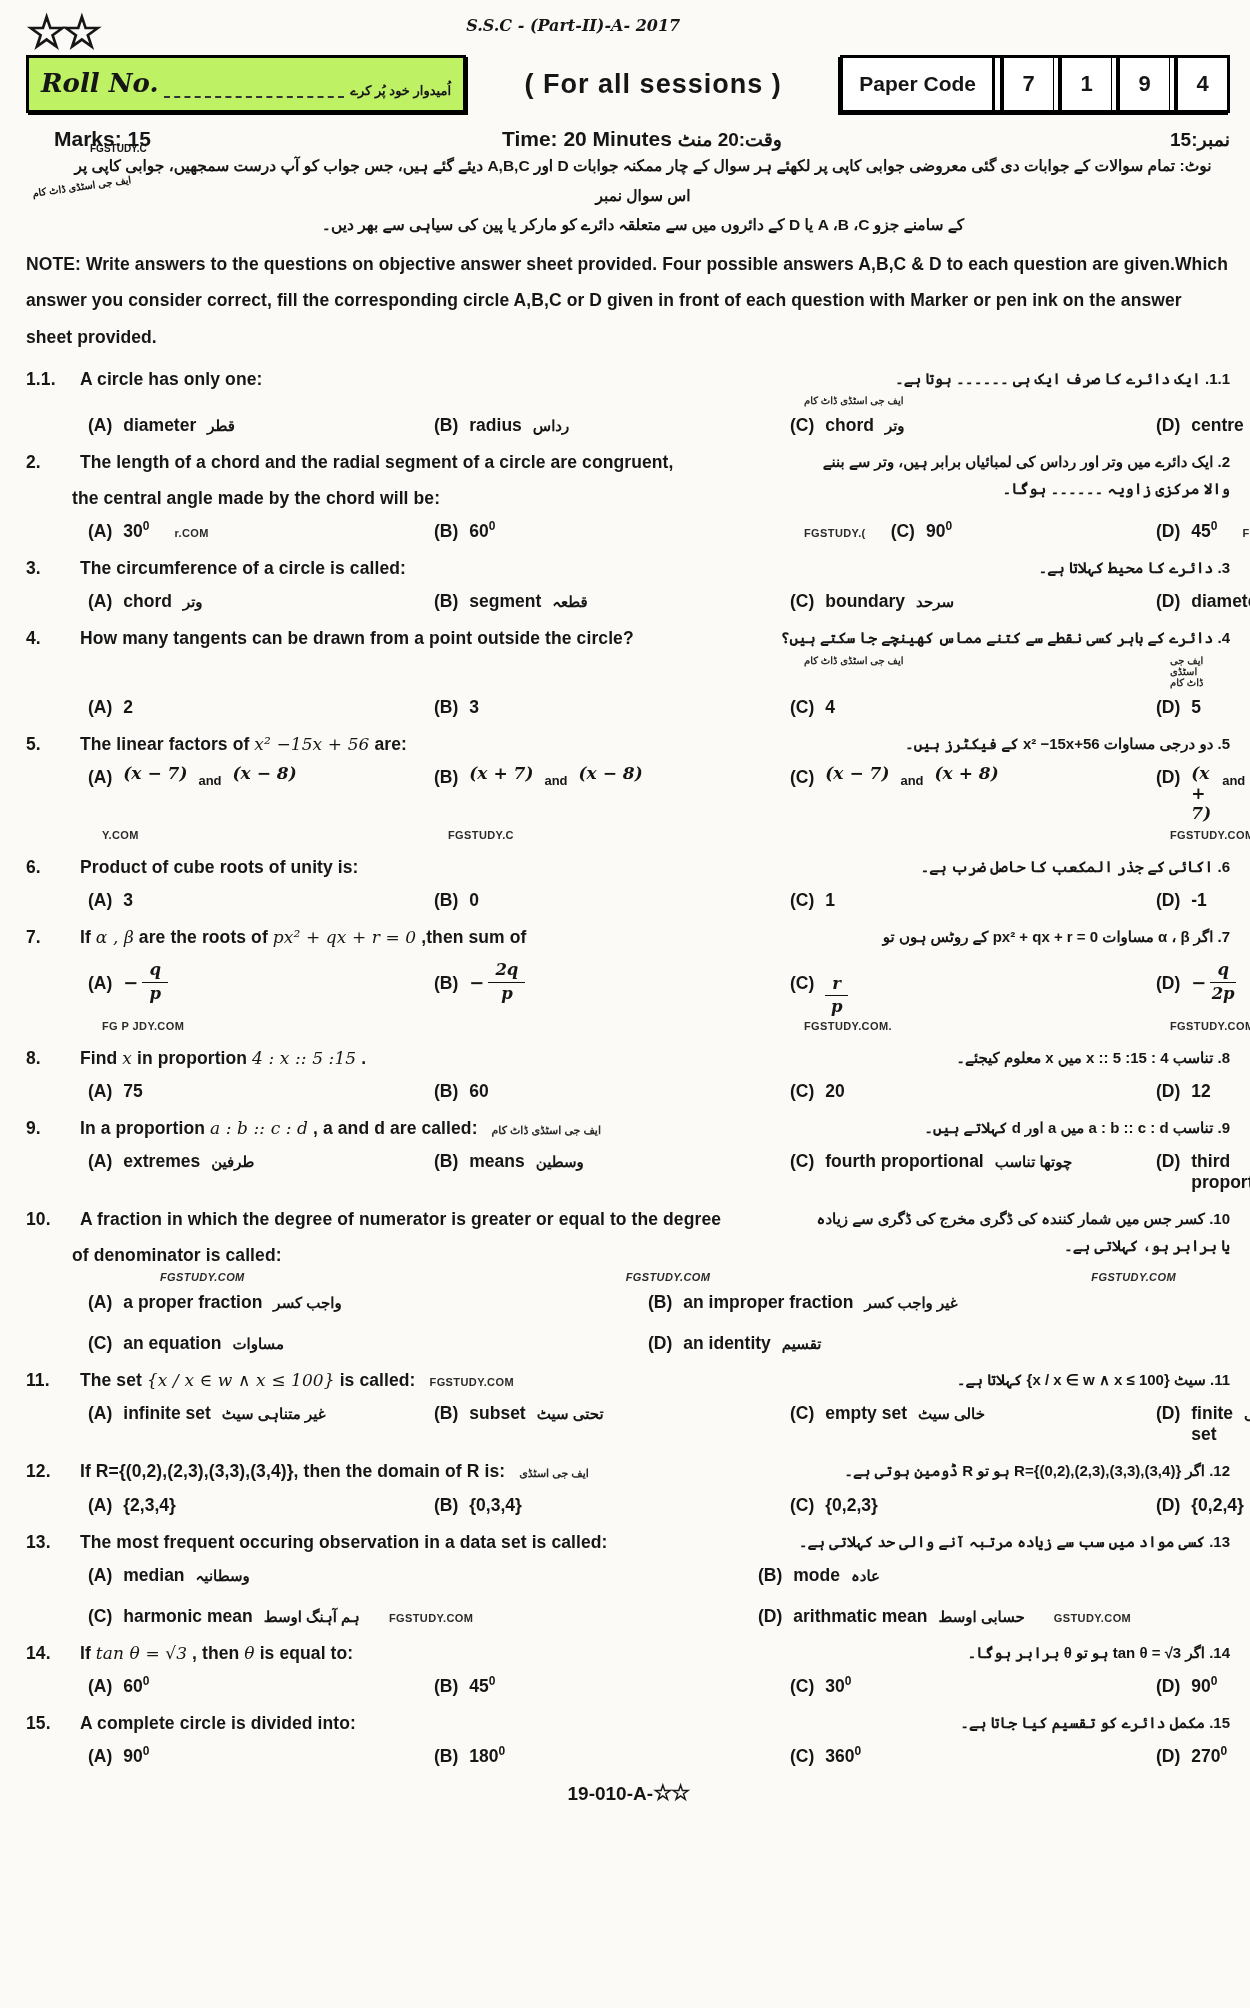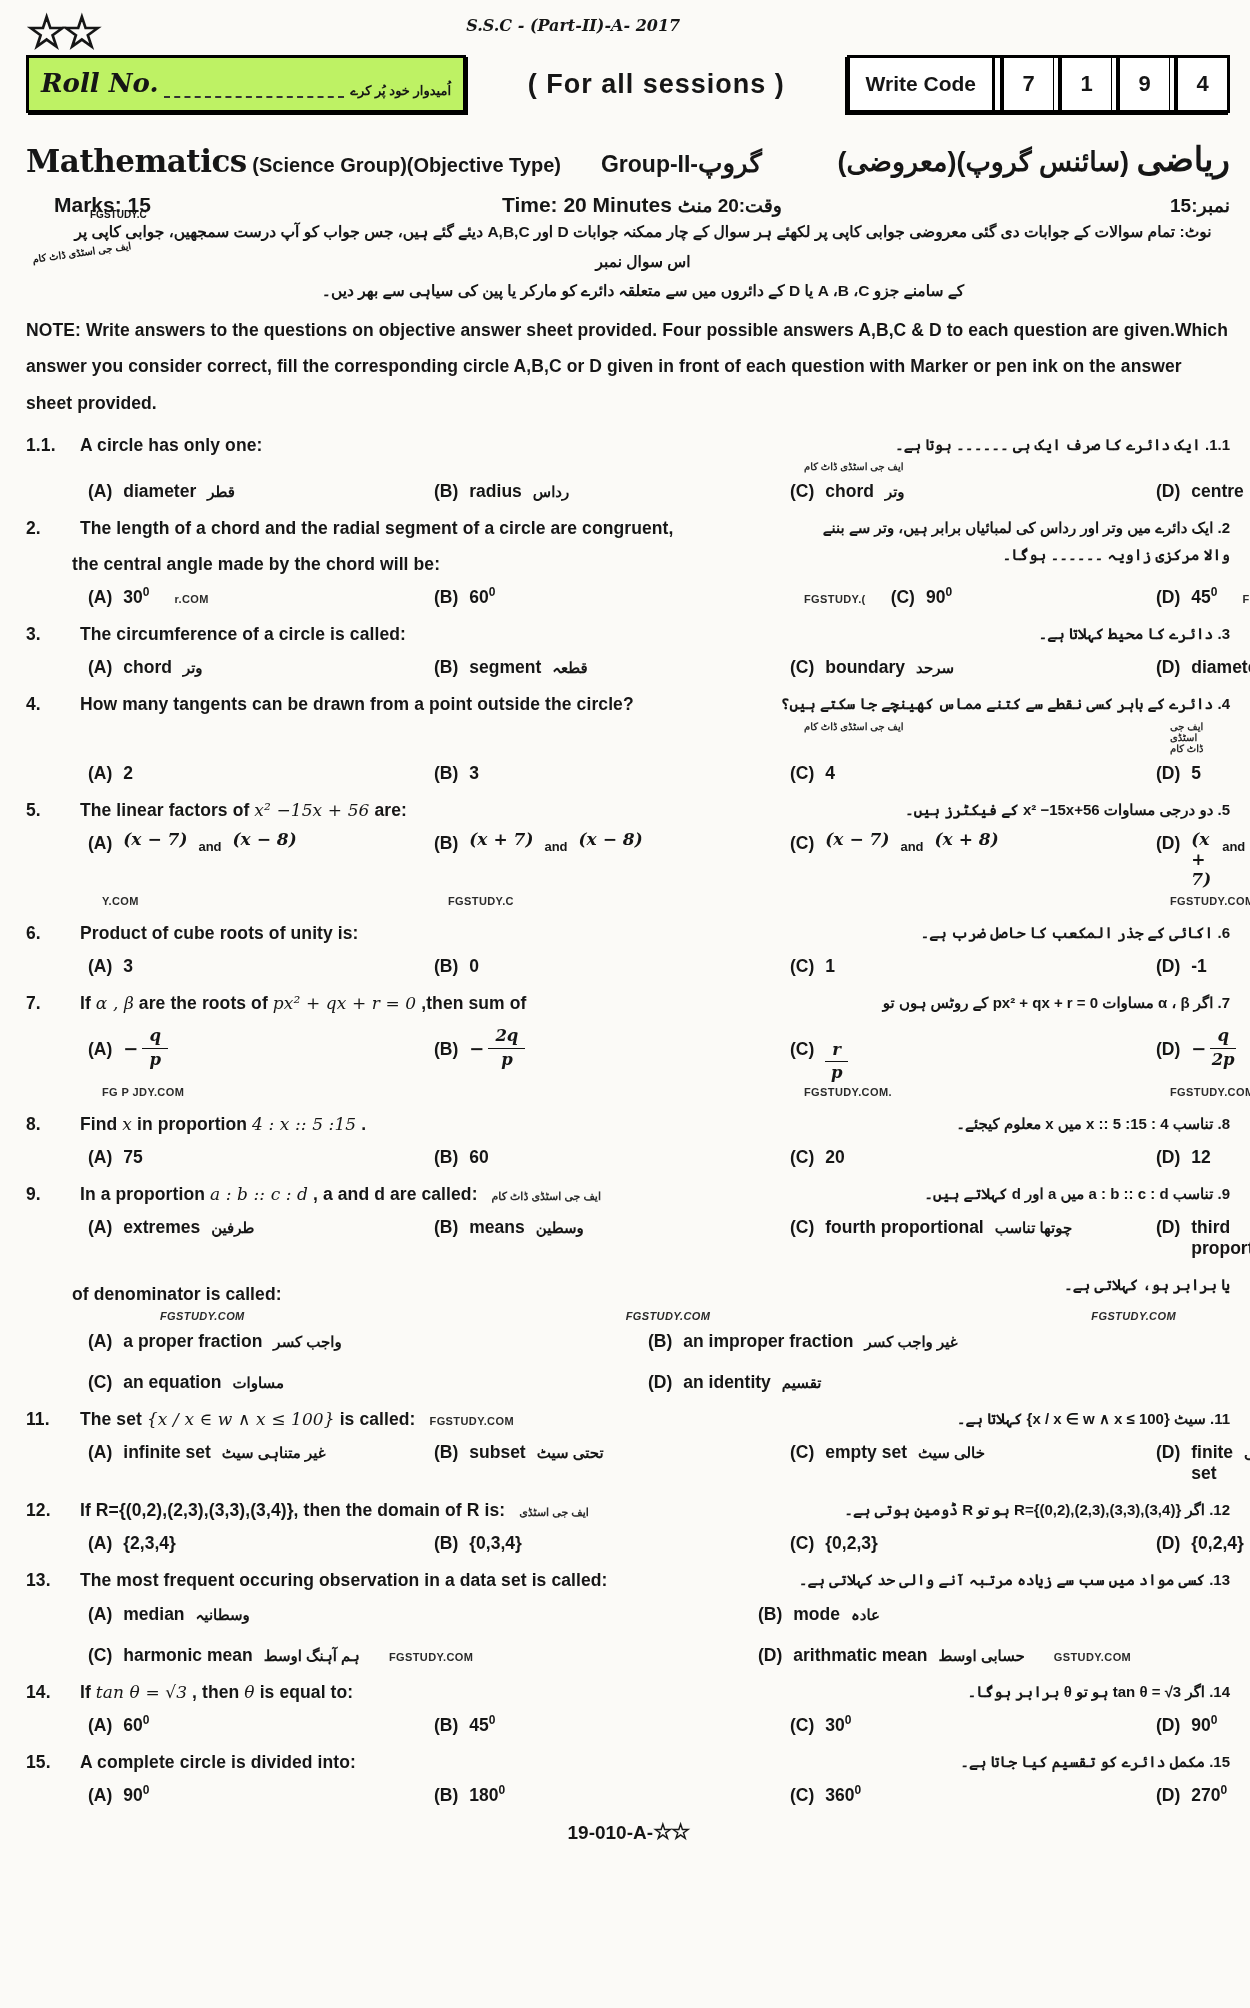--- a/index.html
+++ b/index.html
@@ -89,33 +89,28 @@
   </div>
 
   <div class="hdr-row2">
     <div class="rollbox">
       <span class="roll-lbl">Roll No.</span>
       <span class="roll-line"></span>
       <span class="roll-ur">اُمیدوار خود پُر کرے</span>
     </div>
     <div class="sessions">( For all sessions )</div>
     <div class="pcode">
-      <span class="pcode-lbl">Write Code</span>
+      <span class="pcode-lbl">Paper Code</span>
       <span class="pcode-digit">7</span>
       <span class="pcode-digit">1</span>
       <span class="pcode-digit">9</span>
       <span class="pcode-digit">4</span>
     </div>
   </div>
 
-  <div class="titlerow">
-    <div class="title-en"><span class="big">Mathematics</span><span> (Science Group)(Objective Type)</span></div>
-    <div class="title-grp"><span>Group-II-</span><span class="gur">گروپ</span></div>
-    <div class="title-ur"><span class="ry">ریاضی</span> <span>(سائنس گروپ)(معروضی)</span></div>
-  </div>
 
   <div class="metarow">
     <div class="marks">Marks: 15</div>
     <div class="timec"><span>Time: 20 Minutes</span> <span class="tur">وقت:20 منٹ</span></div>
     <div class="numur">نمبر:15</div>
   </div>
 
   <div class="urnote">
     <span class="wm-left">FGSTUDY.C</span>
     <span class="wm-side">ایف جی اسٹڈی ڈاٹ کام</span>
@@ -436,20 +431,27 @@
             <span class="opt-ur">چوتھا تناسب</span>
           </div>
           <div class="opt">
             <span class="opt-letter">(D)</span>
             <span>third proportional</span>
           </div>
         </div>
       </div>
       <div class="q">
         <div class="q-row">
+          <div class="q-en">
+            <span class="q-num">10.</span>
+            <span><span>A fraction in which the degree of numerator is greater or equal to the degree</span></span>
+          </div>
+          <div class="q-ur">10. کسر جس میں شمار کنندہ کی ڈگری مخرج کی ڈگری سے زیادہ</div>
+        </div>
+        <div class="q-row">
           <div class="q-en cont">
             <span><span>of denominator is called:</span></span>
           </div>
           <div class="q-ur">یا برابر ہو، کہلاتی ہے۔</div>
         </div>
         <div class="wm-flex">
           <span class="wm it">FGSTUDY.COM</span>
           <span class="wm it">FGSTUDY.COM</span>
           <span class="wm it">FGSTUDY.COM</span>
         </div>

